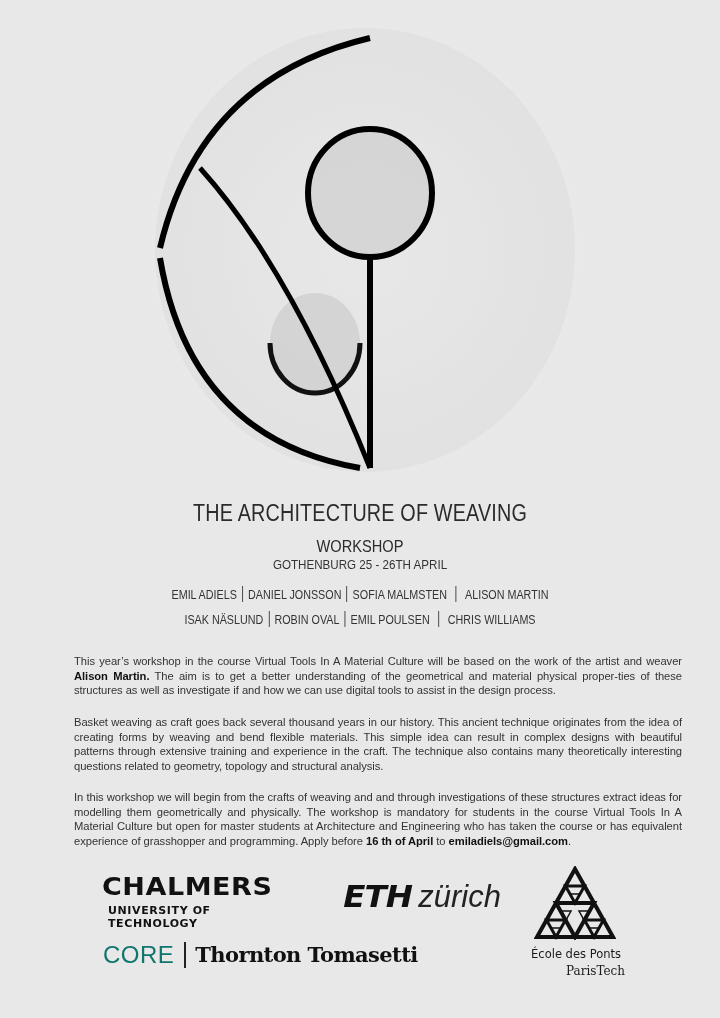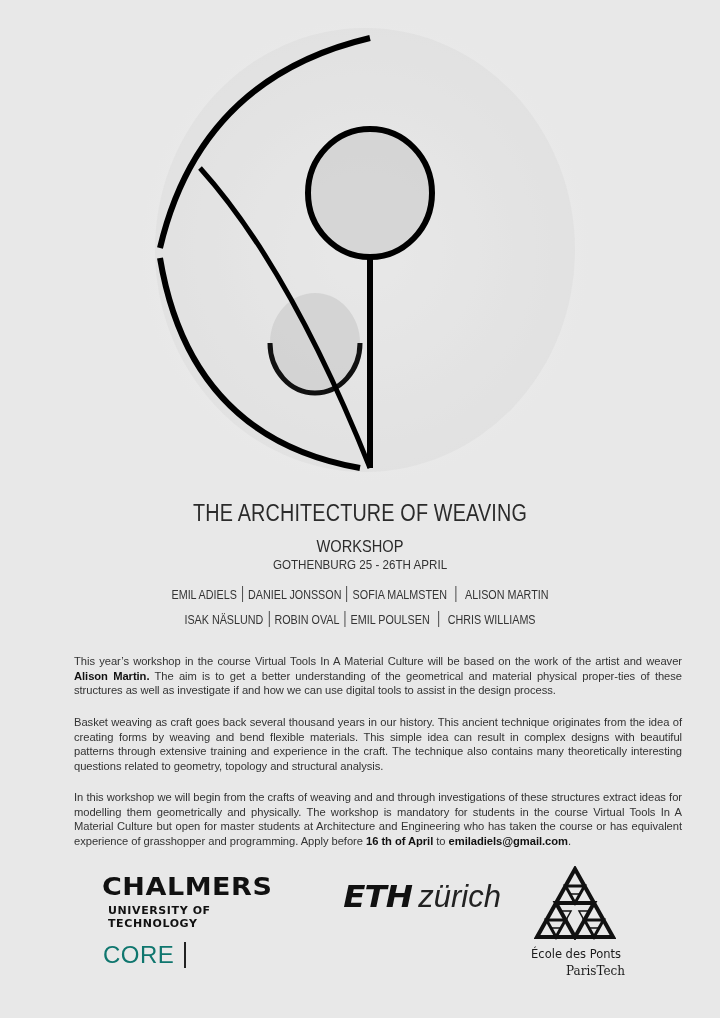--- a/index.html
+++ b/index.html
@@ -261,20 +261,21 @@
   <div class="small">UNIVERSITY OF TECHNOLOGY</div>
 </div>
 
 <div class="logo eth">
   <span class="eth-bold">ETH</span><span class="eth-light">zürich</span>
 </div>
 
 <div class="logo core">
   <span class="core-text">CORE</span>
   <span class="bar"></span>
+  <span class="tt">Thornton Tomasetti</span>
 </div>
 
 <div class="logo ponts">
   <svg width="82" height="74" viewBox="0 0 82 74">
     <g fill="none" stroke="#111" stroke-width="3" stroke-linejoin="miter">
       <polygon points="41,3 79,71 3,71" stroke-width="4"></polygon>
       <polygon points="22,37 60,37 41,71" stroke-width="4"></polygon>
 
       <polygon points="31.5,20 50.5,20 41,37"></polygon>
 

